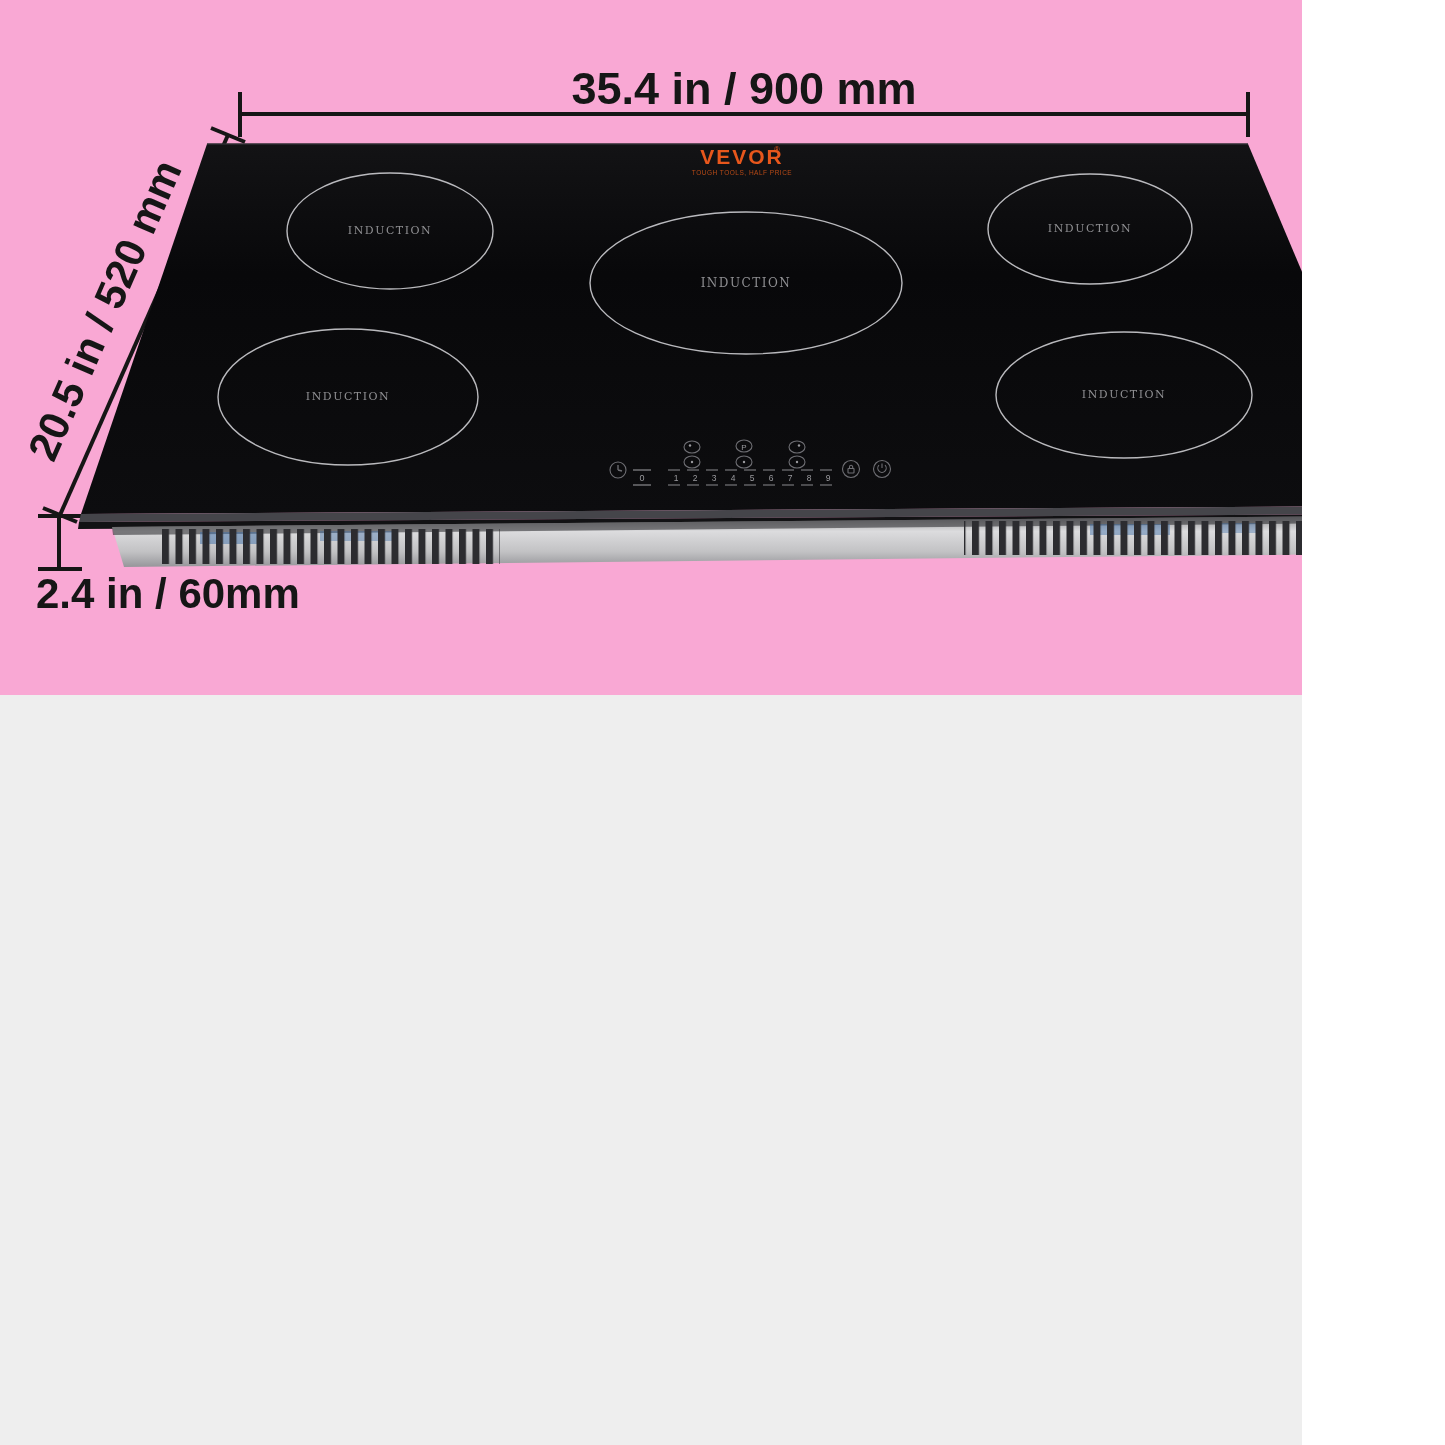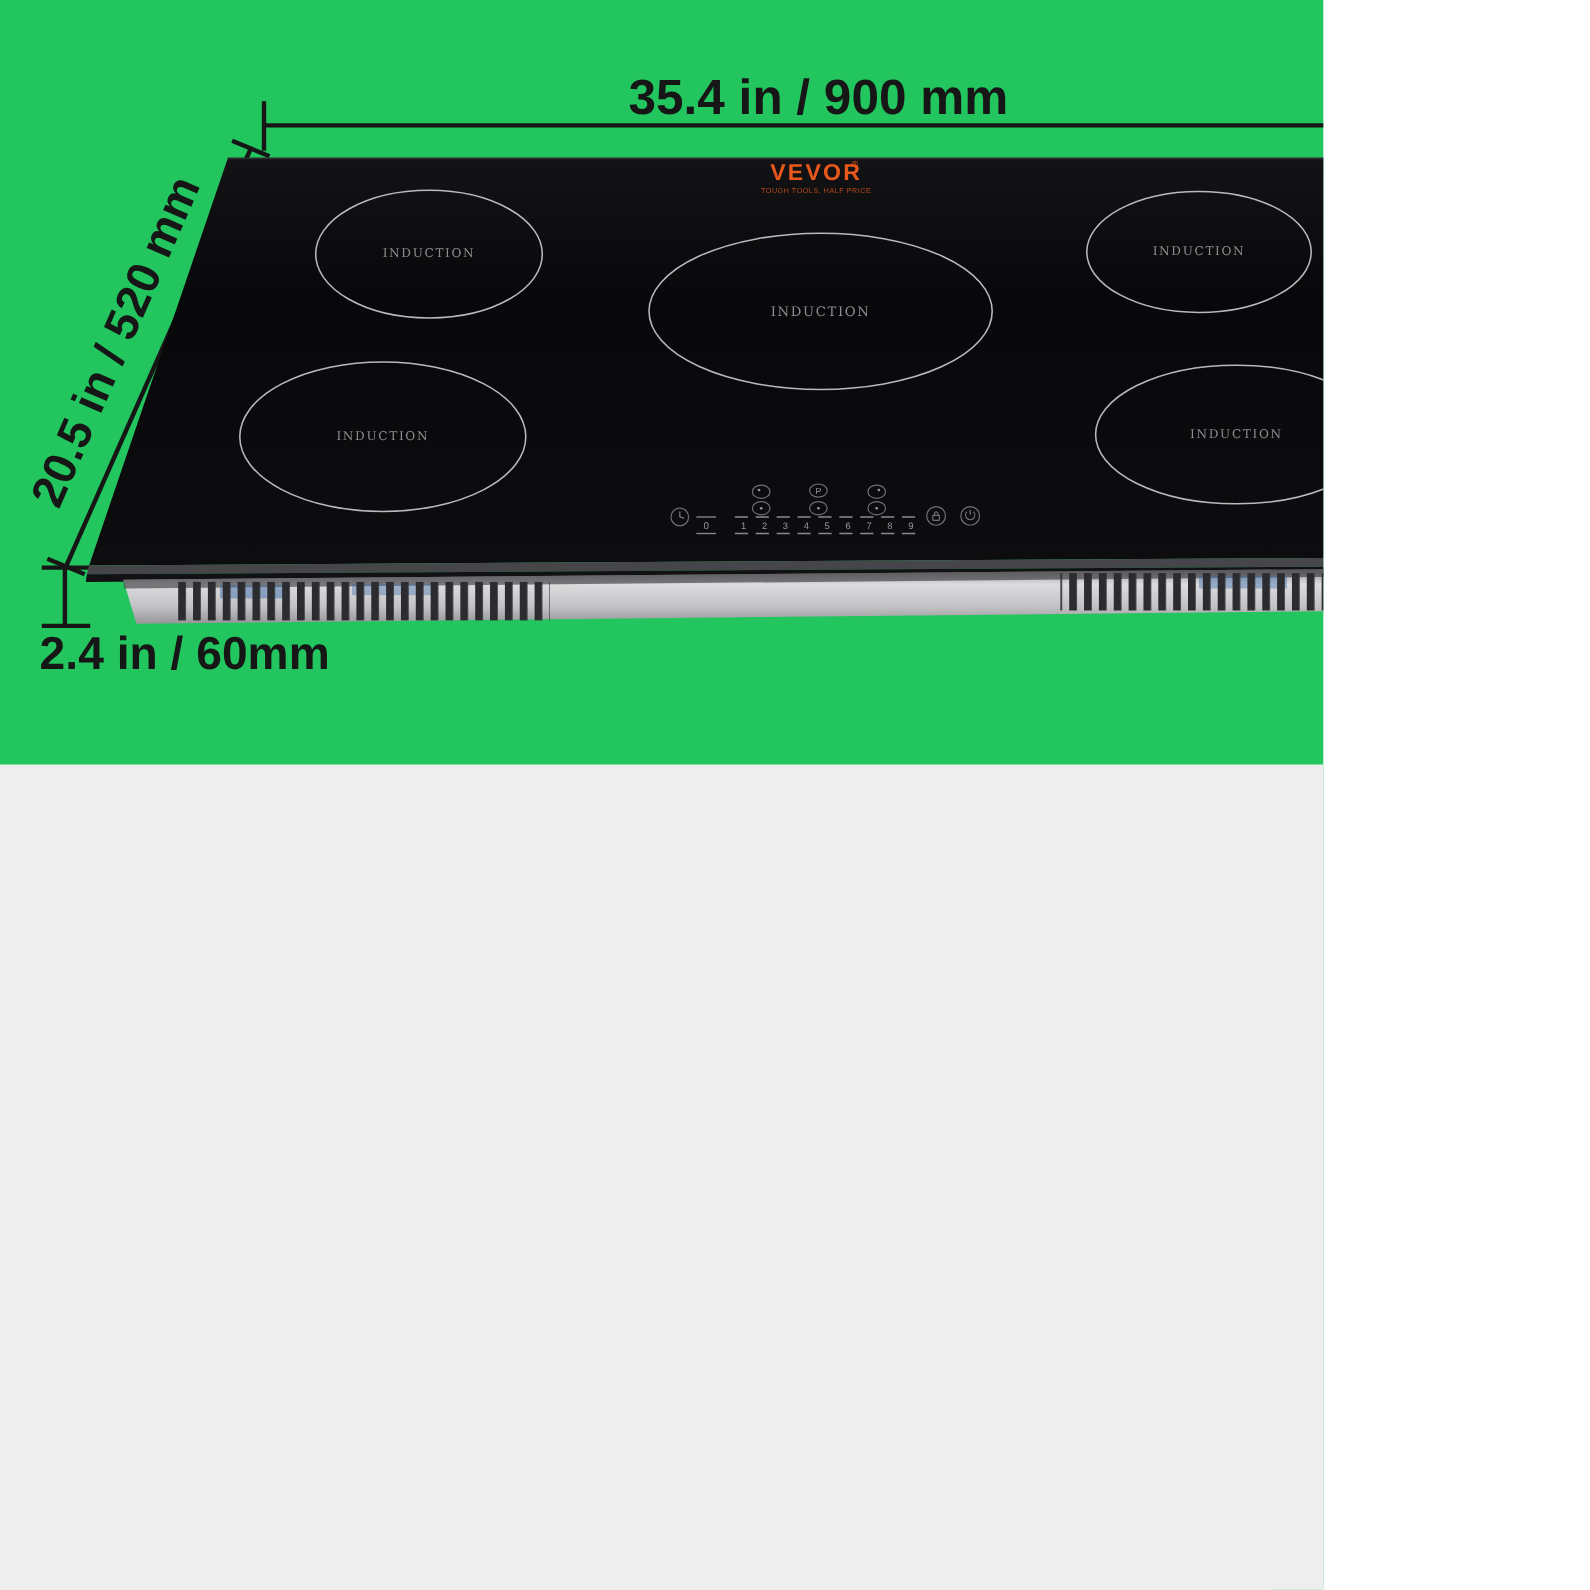--- a/index.html
+++ b/index.html
@@ -1,16 +1,16 @@
 <!DOCTYPE html>
 <html><head>
 <meta charset="utf-8">
 <style>
   html,body{margin:0;padding:0;background:#fff;}
-  .canvas{position:relative;width:1203px;height:1445px;background:#22c55e;overflow:hidden;
+  .canvas{position:relative;width:1302px;height:1445px;background:#f9a8d4;overflow:hidden;
           font-family:"Liberation Sans",sans-serif;}
   .product-svg{position:absolute;top:0;left:0;}
   
   .specs{position:absolute;left:0;top:695px;width:1445px;height:750px;background:#eeeeee;}
   
   .dim-text{font-family:"Liberation Sans",sans-serif;font-weight:bold;fill:#161616;}
   .induction-text{font-family:"DejaVu Serif",serif;fill:#8f8f92;letter-spacing:1.5px;}
   .panel-digit{font-family:"Liberation Sans",sans-serif;fill:#9a9a9e;}
 </style>
 </head>

